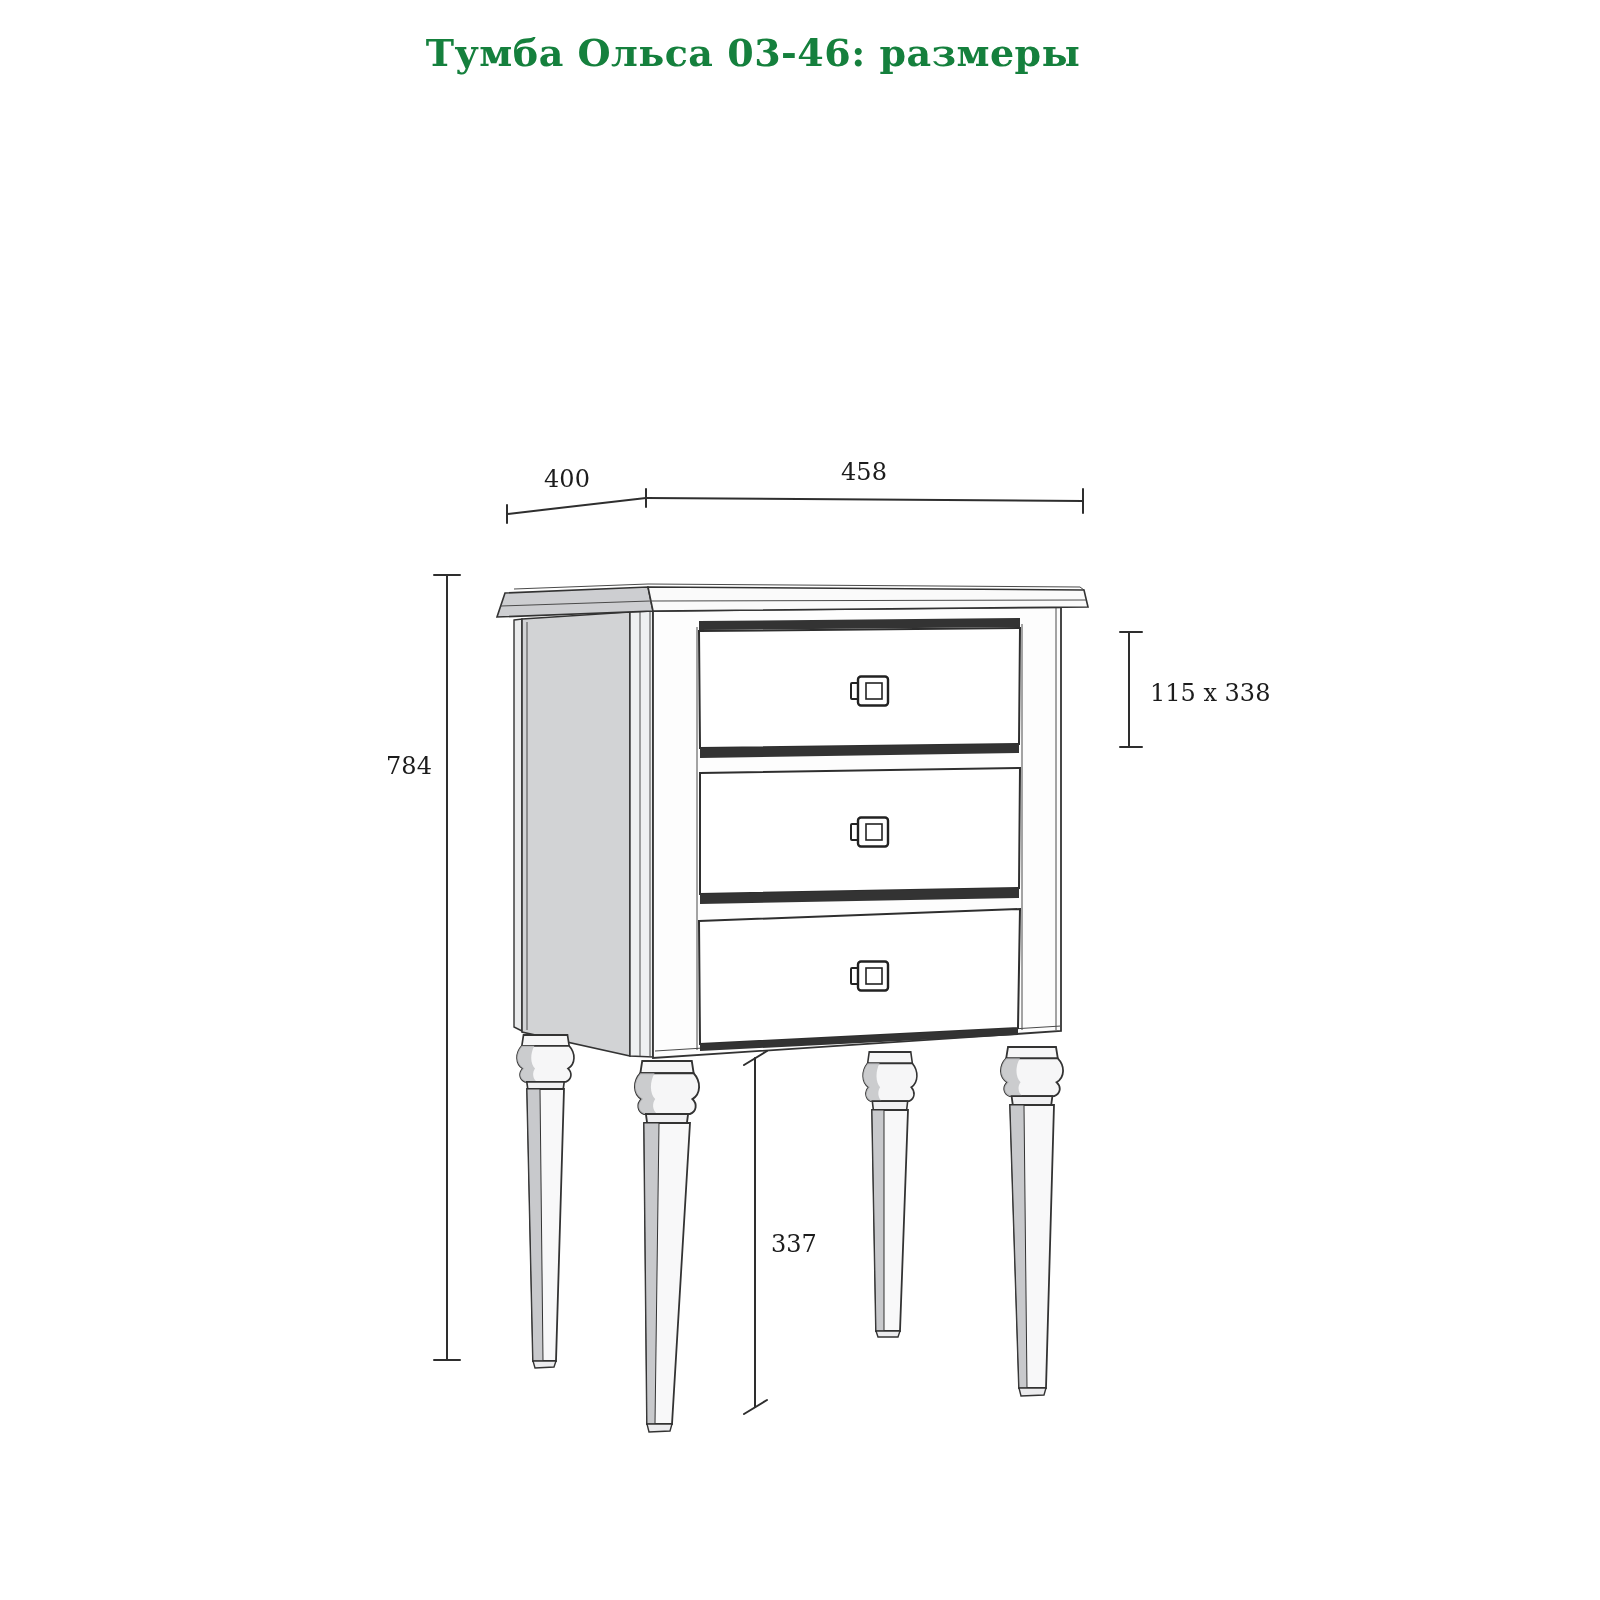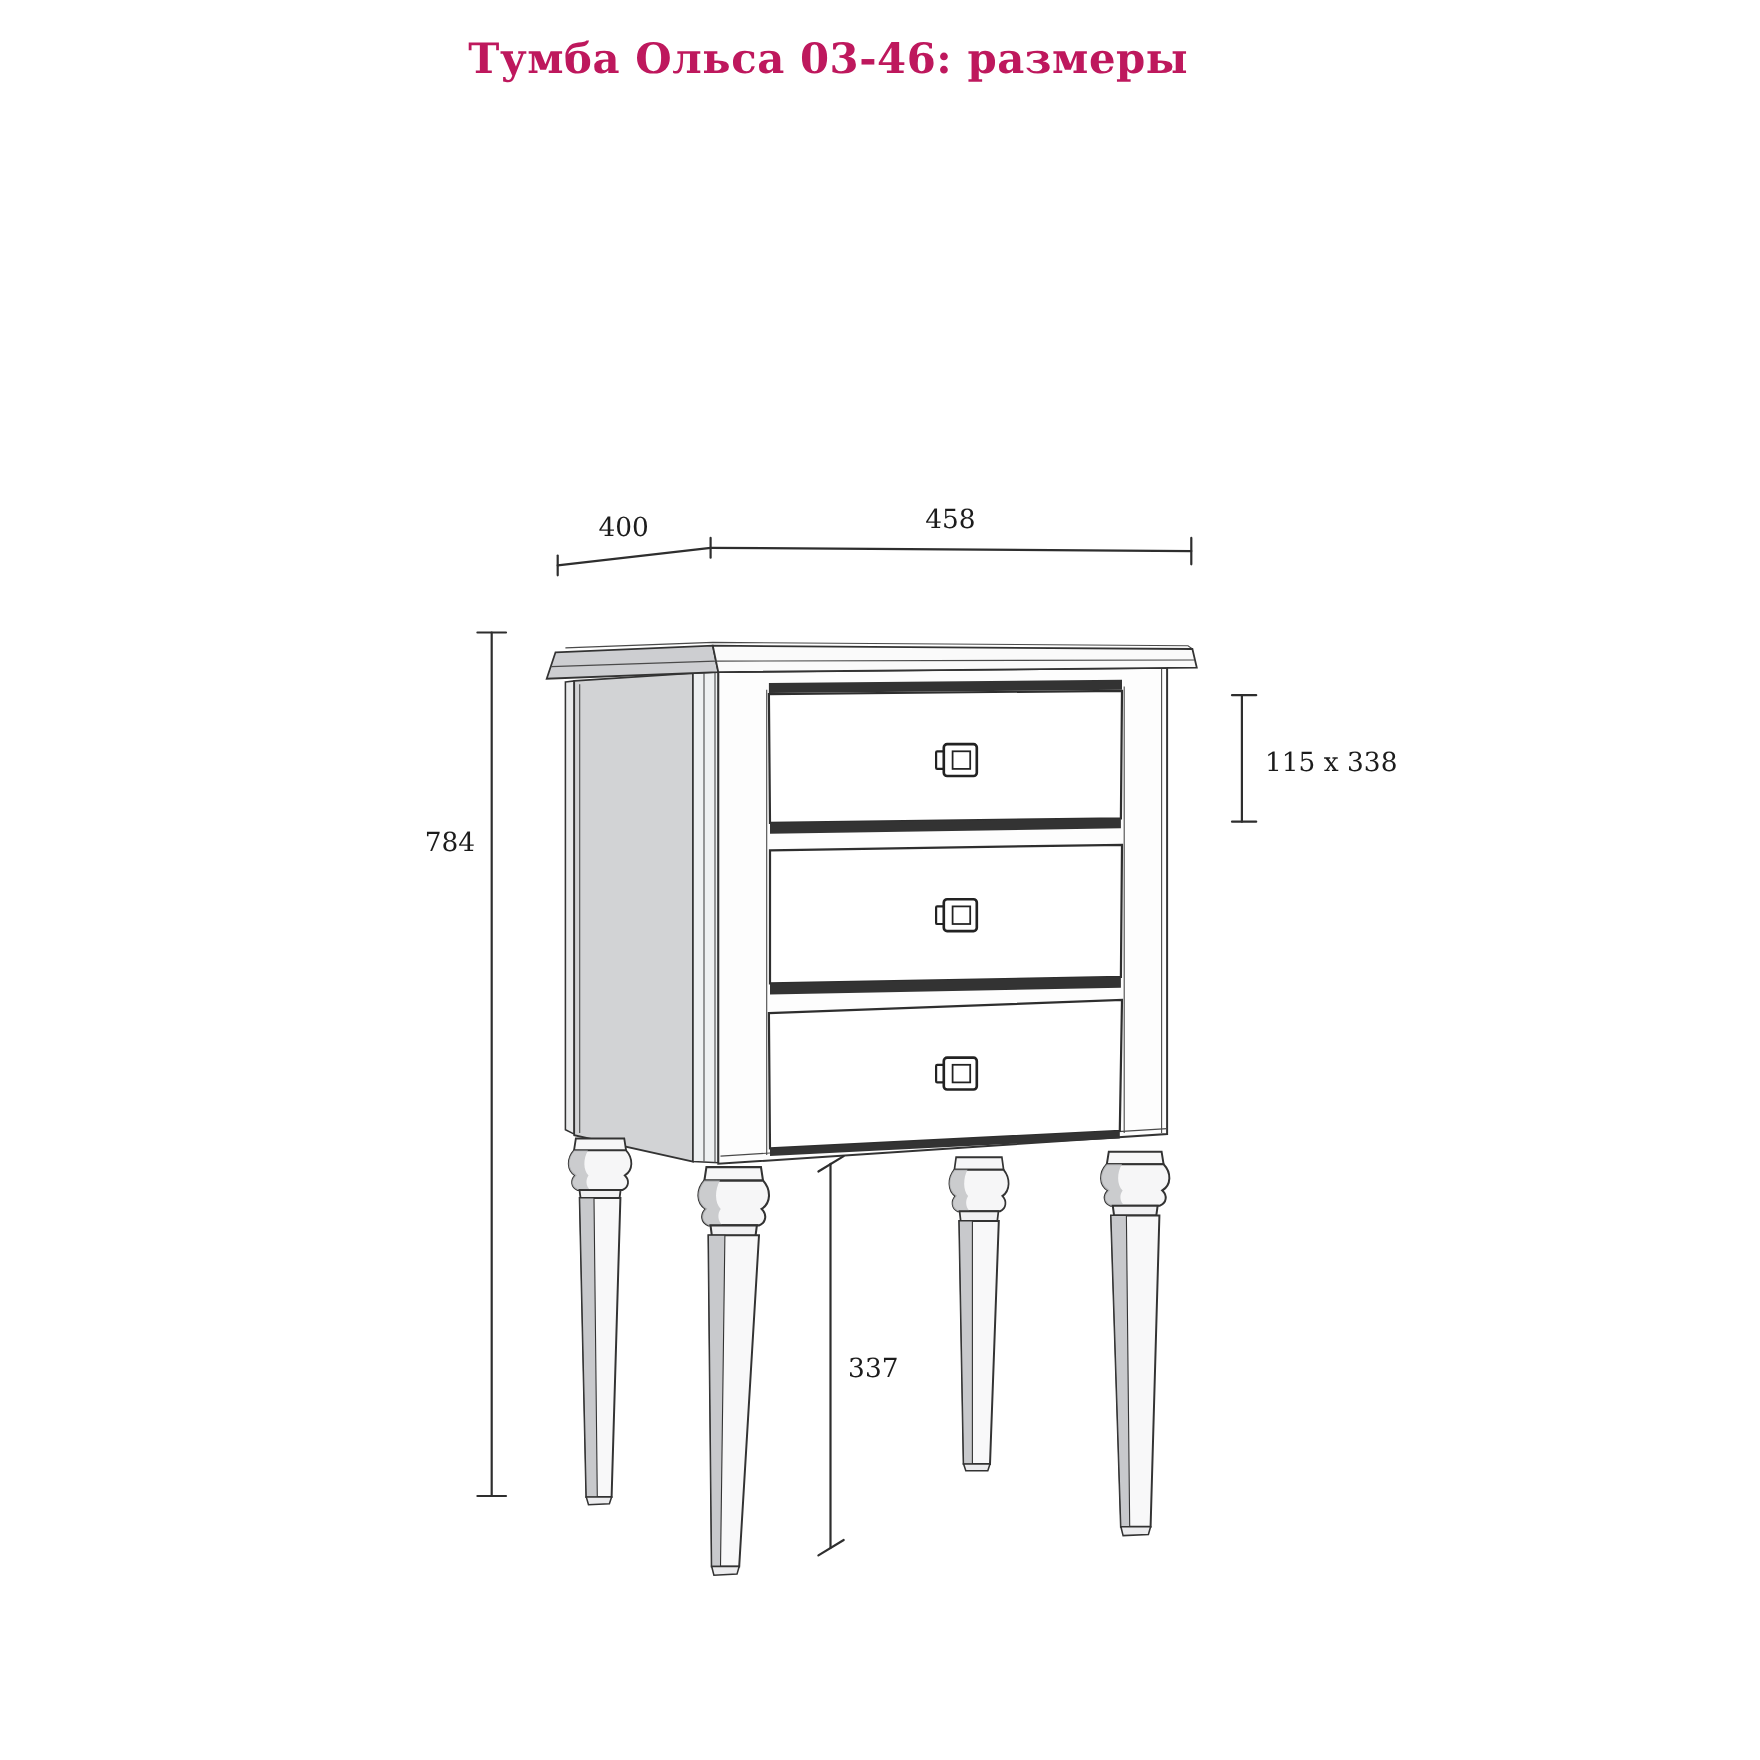--- a/index.html
+++ b/index.html
@@ -1,19 +1,19 @@
 <!DOCTYPE html>
 <html><head>
 <meta charset="utf-8">
 <style>
   html,body{margin:0;padding:0;background:#ffffff;}
   .page{position:relative;width:1600px;height:1600px;background:#ffffff;overflow:hidden;
         font-family:"DejaVu Serif",serif;}
   .title{position:absolute;top:30px;left:0;width:1506px;text-align:center;
-         font-size:38px;font-weight:bold;color:#be185d;letter-spacing:.5px;
+         font-size:38px;font-weight:bold;color:#15803d;letter-spacing:.5px;
          font-family:"DejaVu Serif",serif;}
   svg{position:absolute;top:0;left:0;}
   svg text{font-family:"DejaVu Serif",serif;font-size:24px;fill:#1c1c1c;}
   .dim{stroke:#2e2e2e;stroke-width:2;fill:none;stroke-linecap:round;}
   .thin{stroke:#4a4a4a;stroke-width:1;fill:none;}
 </style>
 </head>
 <body>
 
 <div class="page">

